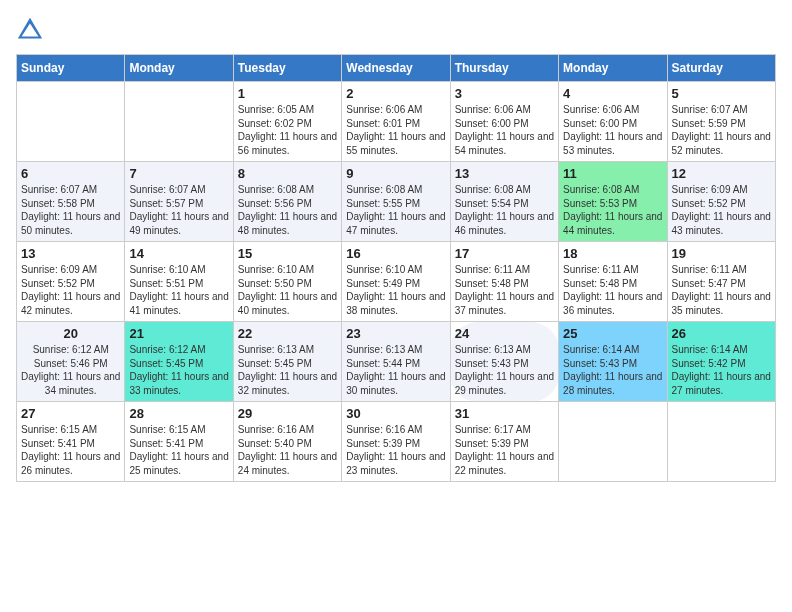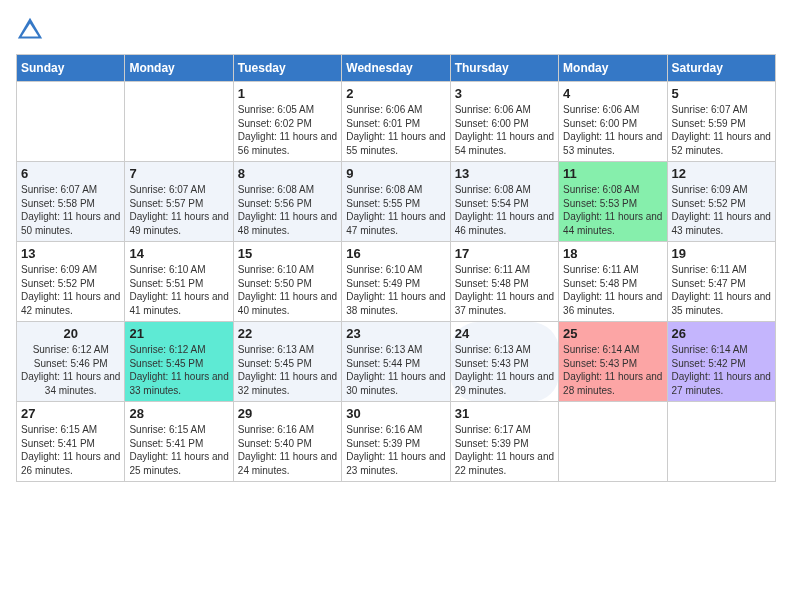--- a/index.html
+++ b/index.html
@@ -266,27 +266,27 @@
           <div class="day-info" style="white-space: pre-line;">Sunrise: 6:13 AM
 Sunset: 5:44 PM
 Daylight: 11 hours and 30 minutes.</div>
         </td>
         <td style="background: rgb(240, 244, 250); border-radius: 28px;">
           <span class="day-number">24</span>
           <div class="day-info" style="white-space: pre-line;">Sunrise: 6:13 AM
 Sunset: 5:43 PM
 Daylight: 11 hours and 29 minutes.</div>
         </td>
-        <td style="background: #fca5a5;">
+        <td style="background: #7dd3fc;">
           <span class="day-number">25</span>
           <div class="day-info" style="white-space: pre-line;">Sunrise: 6:14 AM
 Sunset: 5:43 PM
 Daylight: 11 hours and 28 minutes.</div>
         </td>
-        <td style="background: #c4b5fd;">
+        <td style="background: #5eead4;">
           <span class="day-number">26</span>
           <div class="day-info" style="white-space: pre-line;">Sunrise: 6:14 AM
 Sunset: 5:42 PM
 Daylight: 11 hours and 27 minutes.</div>
         </td>
       </tr>
       <tr>
         <td>
           <span class="day-number">27</span>
           <div class="day-info" style="white-space: pre-line;">Sunrise: 6:15 AM

